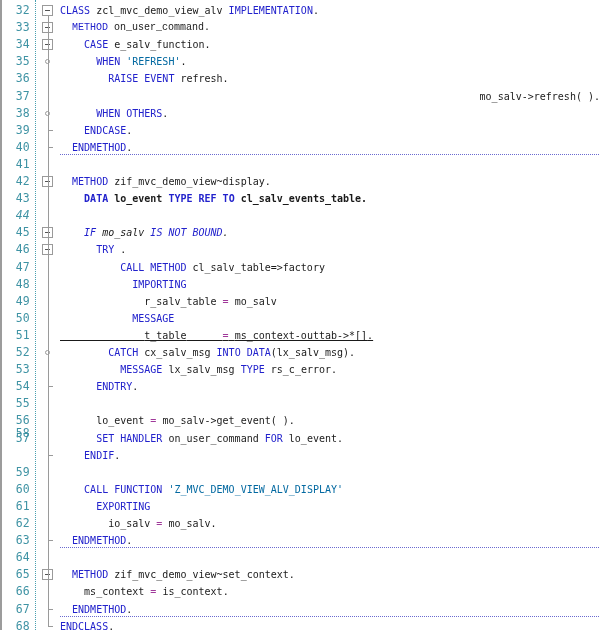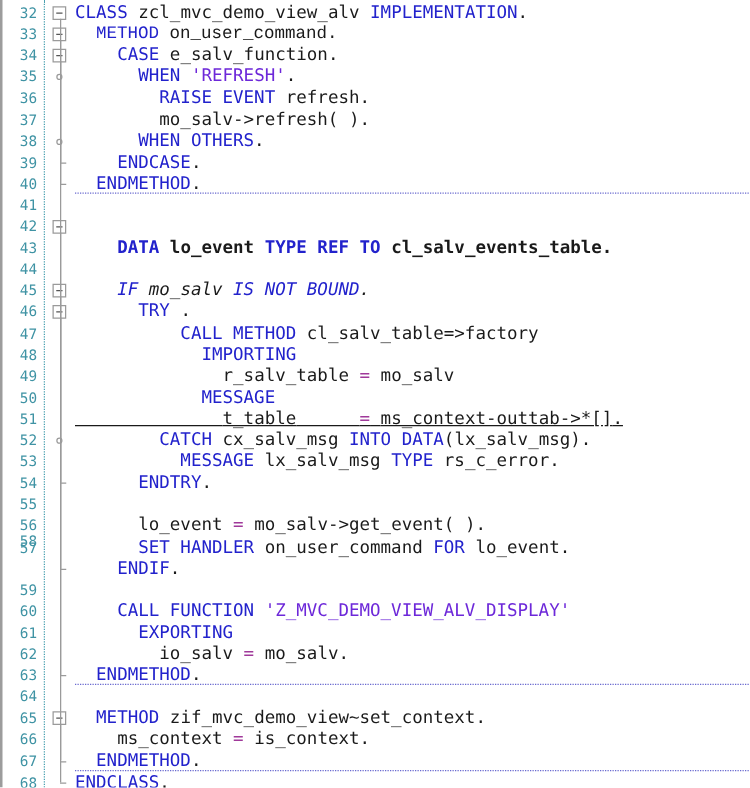--- a/index.html
+++ b/index.html
@@ -123,40 +123,40 @@
     top: 0;
     right: 0;
     height: 630px;
   }
   .code-line {
     position: absolute;
     left: 0;
     right: 0;
     height: 17.1px;
     font-family: "DejaVu Sans Mono", "Liberation Mono", monospace;
-    font-size: 14px;
+    font-size: 10px;
     line-height: 17.1px;
     white-space: pre;
     color: #1a1a1a;
     letter-spacing: 0px;
   }
 
   
   .sep-rule {
     position: absolute;
     left: 0;
     width: 545px;
     height: 0;
     border-top: 1px dotted #6a6ad0;
   }
 
   
   .kw   { color: #2222cc; }          
   .id   { color: #1a1a1a; }          
-  .str  { color: #6d28d9; }          
+  .str  { color: #0369a1; }          
   .op   { color: #a0399a; }          
   .pun  { color: #1a1a1a; }          
 </style>
 </head>
 <body>
 
 <div id="editor">
 
   <div class="gutter-numbers">
       <div class="ln" style="top: 2px;">32</div>
@@ -164,21 +164,21 @@
       <div class="ln" style="top: 36.2px;">34</div>
       <div class="ln" style="top: 53.3px;">35</div>
       <div class="ln" style="top: 70.4px;">36</div>
       <div class="ln" style="top: 87.5px;">37</div>
       <div class="ln" style="top: 104.6px;">38</div>
       <div class="ln" style="top: 121.7px;">39</div>
       <div class="ln" style="top: 138.8px;">40</div>
       <div class="ln" style="top: 155.9px;">41</div>
       <div class="ln" style="top: 173px;">42</div>
       <div class="ln" style="top: 190.1px;">43</div>
-      <div class="ln" style="top: 207.2px;">44</div>
+      <div class="ln" style="top: 207.2px; font-style: italic;">44</div>
       <div class="ln" style="top: 224.3px;">45</div>
       <div class="ln" style="top: 241.4px;">46</div>
       <div class="ln" style="top: 258.5px;">47</div>
       <div class="ln" style="top: 275.6px;">48</div>
       <div class="ln" style="top: 292.7px;">49</div>
       <div class="ln" style="top: 309.8px;">50</div>
       <div class="ln" style="top: 326.9px;">51</div>
       <div class="ln" style="top: 344px;">52</div>
       <div class="ln" style="top: 361.1px;">53</div>
       <div class="ln" style="top: 378.2px;">54</div>
@@ -225,26 +225,27 @@
       <div class="spine" style="top: 254.4px; height: 131.8px;"></div>
       <div class="spine" style="top: 579.3px; height: 29.2px;"></div>
     </div>
 
   <div class="code-area">
       <div class="code-line" style="top: 2px;"><span class="kw">CLASS</span><span class="pun"> </span><span class="id">zcl_mvc_demo_view_alv</span><span class="pun"> </span><span class="kw">IMPLEMENTATION</span><span class="pun">.</span></div>
       <div class="code-line" style="top: 19.1px; font-family: Liberation Mono, monospace;"><span class="pun">  </span><span class="kw">METHOD</span><span class="pun"> </span><span class="id">on_user_command</span><span class="pun">.</span></div>
       <div class="code-line" style="top: 36.2px;"><span class="pun">    </span><span class="kw">CASE</span><span class="pun"> </span><span class="id">e_salv_function</span><span class="pun">.</span></div>
       <div class="code-line" style="top: 53.3px;"><span class="pun">      </span><span class="kw">WHEN</span><span class="pun"> </span><span class="str">'REFRESH'</span><span class="pun">.</span></div>
       <div class="code-line" style="top: 70.4px;"><span class="pun">        </span><span class="kw">RAISE EVENT</span><span class="pun"> </span><span class="id">refresh</span><span class="pun">.</span></div>
-      <div class="code-line" style="top: 87.5px;"><span class="pun">        </span><span class="id">mo_salv-&gt;refresh( )</span><span class="pun">.</span></div>
+      <div class="code-line" style="top: 87.5px; text-align: right;"><span class="pun">        </span><span class="id">mo_salv-&gt;refresh( )</span><span class="pun">.</span></div>
       <div class="code-line" style="top: 104.6px;"><span class="pun">      </span><span class="kw">WHEN OTHERS</span><span class="pun">.</span></div>
       <div class="code-line" style="top: 121.7px;"><span class="pun">    </span><span class="kw">ENDCASE</span><span class="pun">.</span></div>
       <div class="code-line" style="top: 138.8px;"><span class="pun">  </span><span class="kw">ENDMETHOD</span><span class="pun">.</span></div>
       <div class="sep-rule" style="top: 153.9px;"></div>
       <div class="code-line" style="top: 155.9px;"></div>
+      <div class="code-line" style="top: 173px;"><span class="pun">  </span><span class="kw">METHOD</span><span class="pun"> </span><span class="id">zif_mvc_demo_view~display</span><span class="pun">.</span></div>
       <div class="code-line" style="top: 190.1px; font-weight: bold;"><span class="pun">    </span><span class="kw">DATA</span><span class="pun"> </span><span class="id">lo_event</span><span class="pun"> </span><span class="kw">TYPE REF TO</span><span class="pun"> </span><span class="id">cl_salv_events_table</span><span class="pun">.</span></div>
       <div class="code-line" style="top: 207.2px;"></div>
       <div class="code-line" style="top: 224.3px; font-style: italic;"><span class="pun">    </span><span class="kw">IF</span><span class="pun"> </span><span class="id">mo_salv</span><span class="pun"> </span><span class="kw">IS NOT BOUND</span><span class="pun">.</span></div>
       <div class="code-line" style="top: 241.4px;"><span class="pun">      </span><span class="kw">TRY</span><span class="pun"> .</span></div>
       <div class="code-line" style="top: 258.5px;"><span class="pun">          </span><span class="kw">CALL METHOD</span><span class="pun"> </span><span class="id">cl_salv_table=&gt;factory</span></div>
       <div class="code-line" style="top: 292.7px;"><span class="pun">              </span><span class="id">r_salv_table</span><span class="pun"> </span><span class="op">=</span><span class="pun"> </span><span class="id">mo_salv</span></div>
       <div class="code-line" style="top: 275.6px;"><span class="pun">            </span><span class="kw">IMPORTING</span></div>
       <div class="code-line" style="top: 309.8px;"><span class="pun">            </span><span class="kw">MESSAGE</span></div>
       <div class="code-line" style="top: 326.9px; text-decoration: underline;"><span class="pun">              </span><span class="id">t_table</span><span class="pun">      </span><span class="op">=</span><span class="pun"> </span><span class="id">ms_context-outtab-&gt;*[]</span><span class="pun">.</span></div>
       <div class="code-line" style="top: 344px;"><span class="pun">        </span><span class="kw">CATCH</span><span class="pun"> </span><span class="id">cx_salv_msg</span><span class="pun"> </span><span class="kw">INTO</span><span class="pun"> </span><span class="kw">DATA</span><span class="pun">(</span><span class="id">lx_salv_msg</span><span class="pun">).</span></div>

